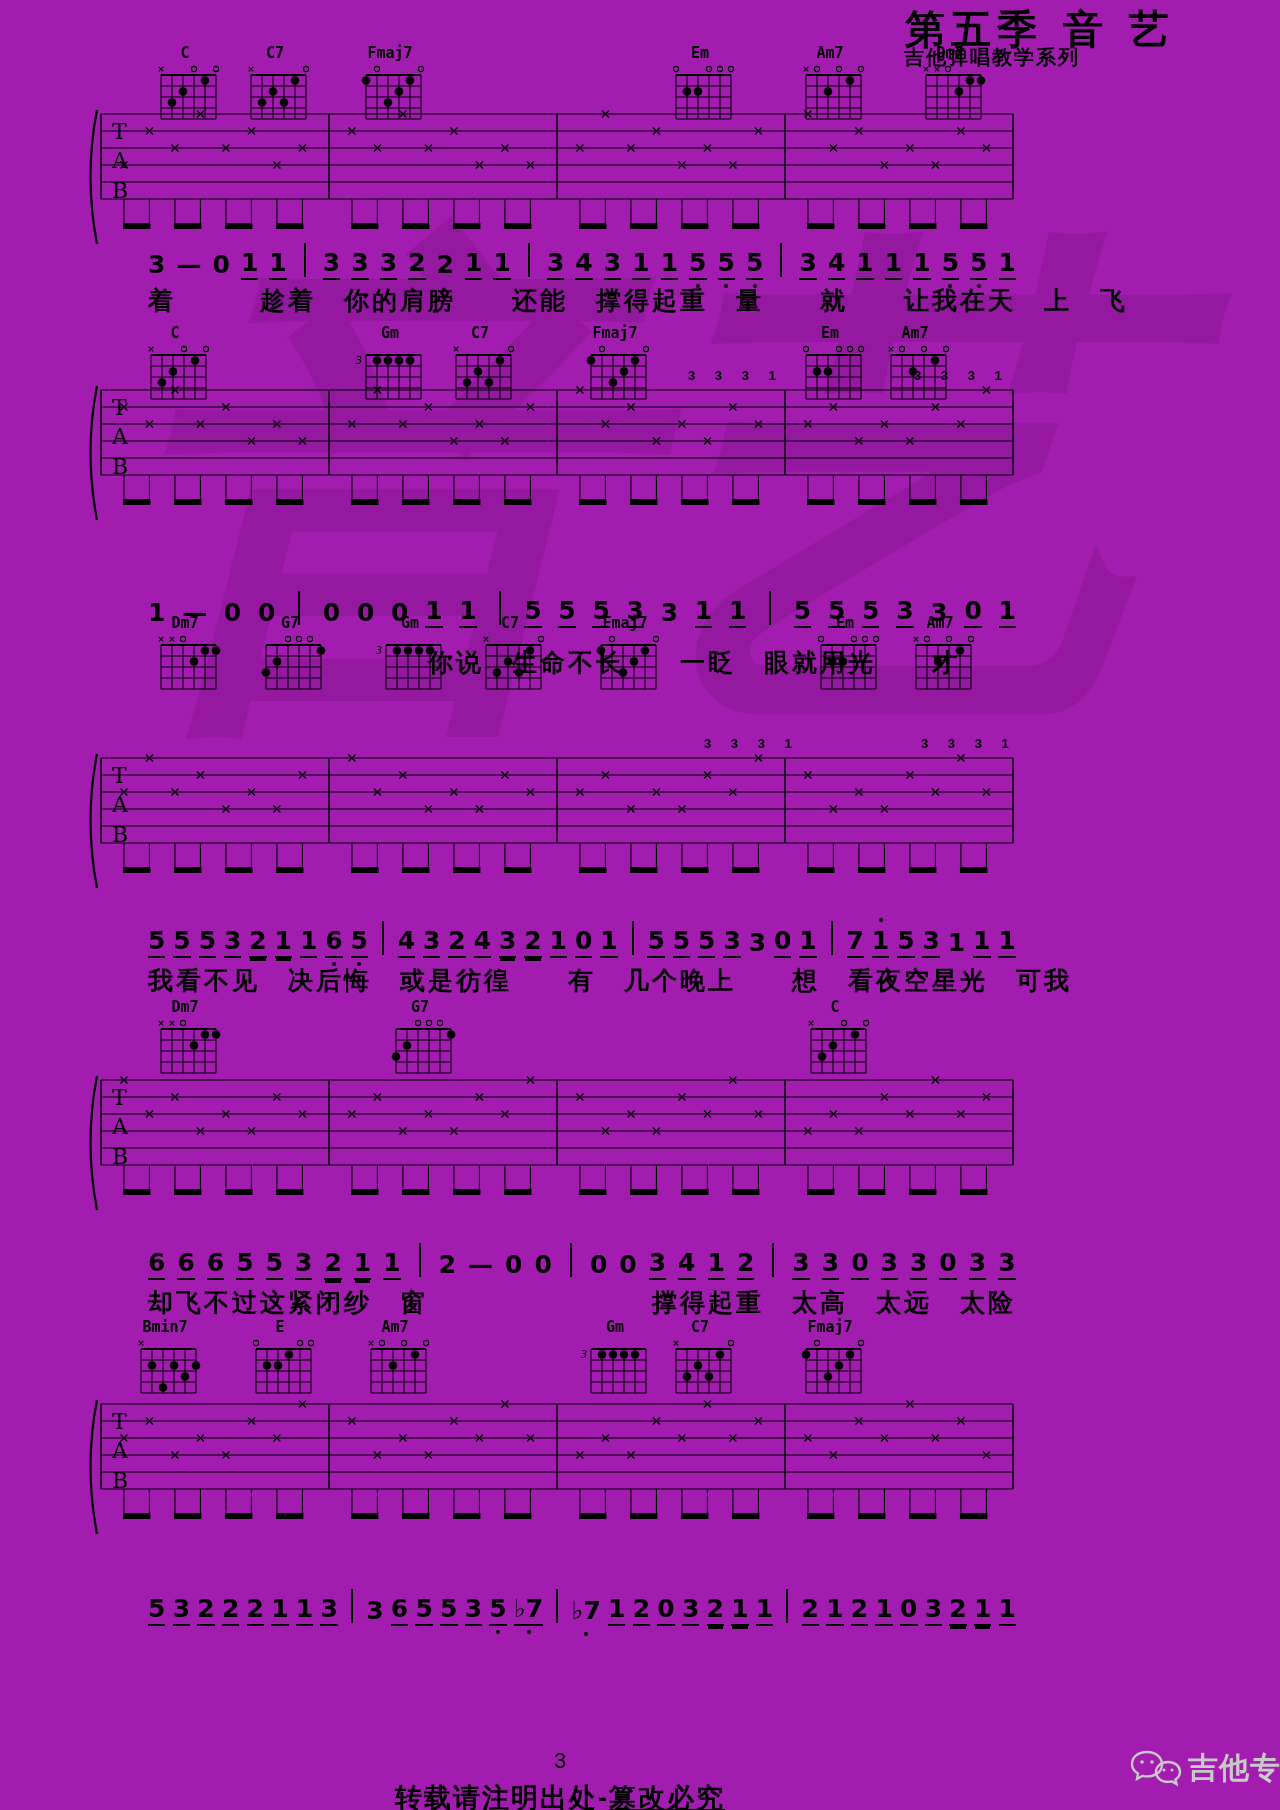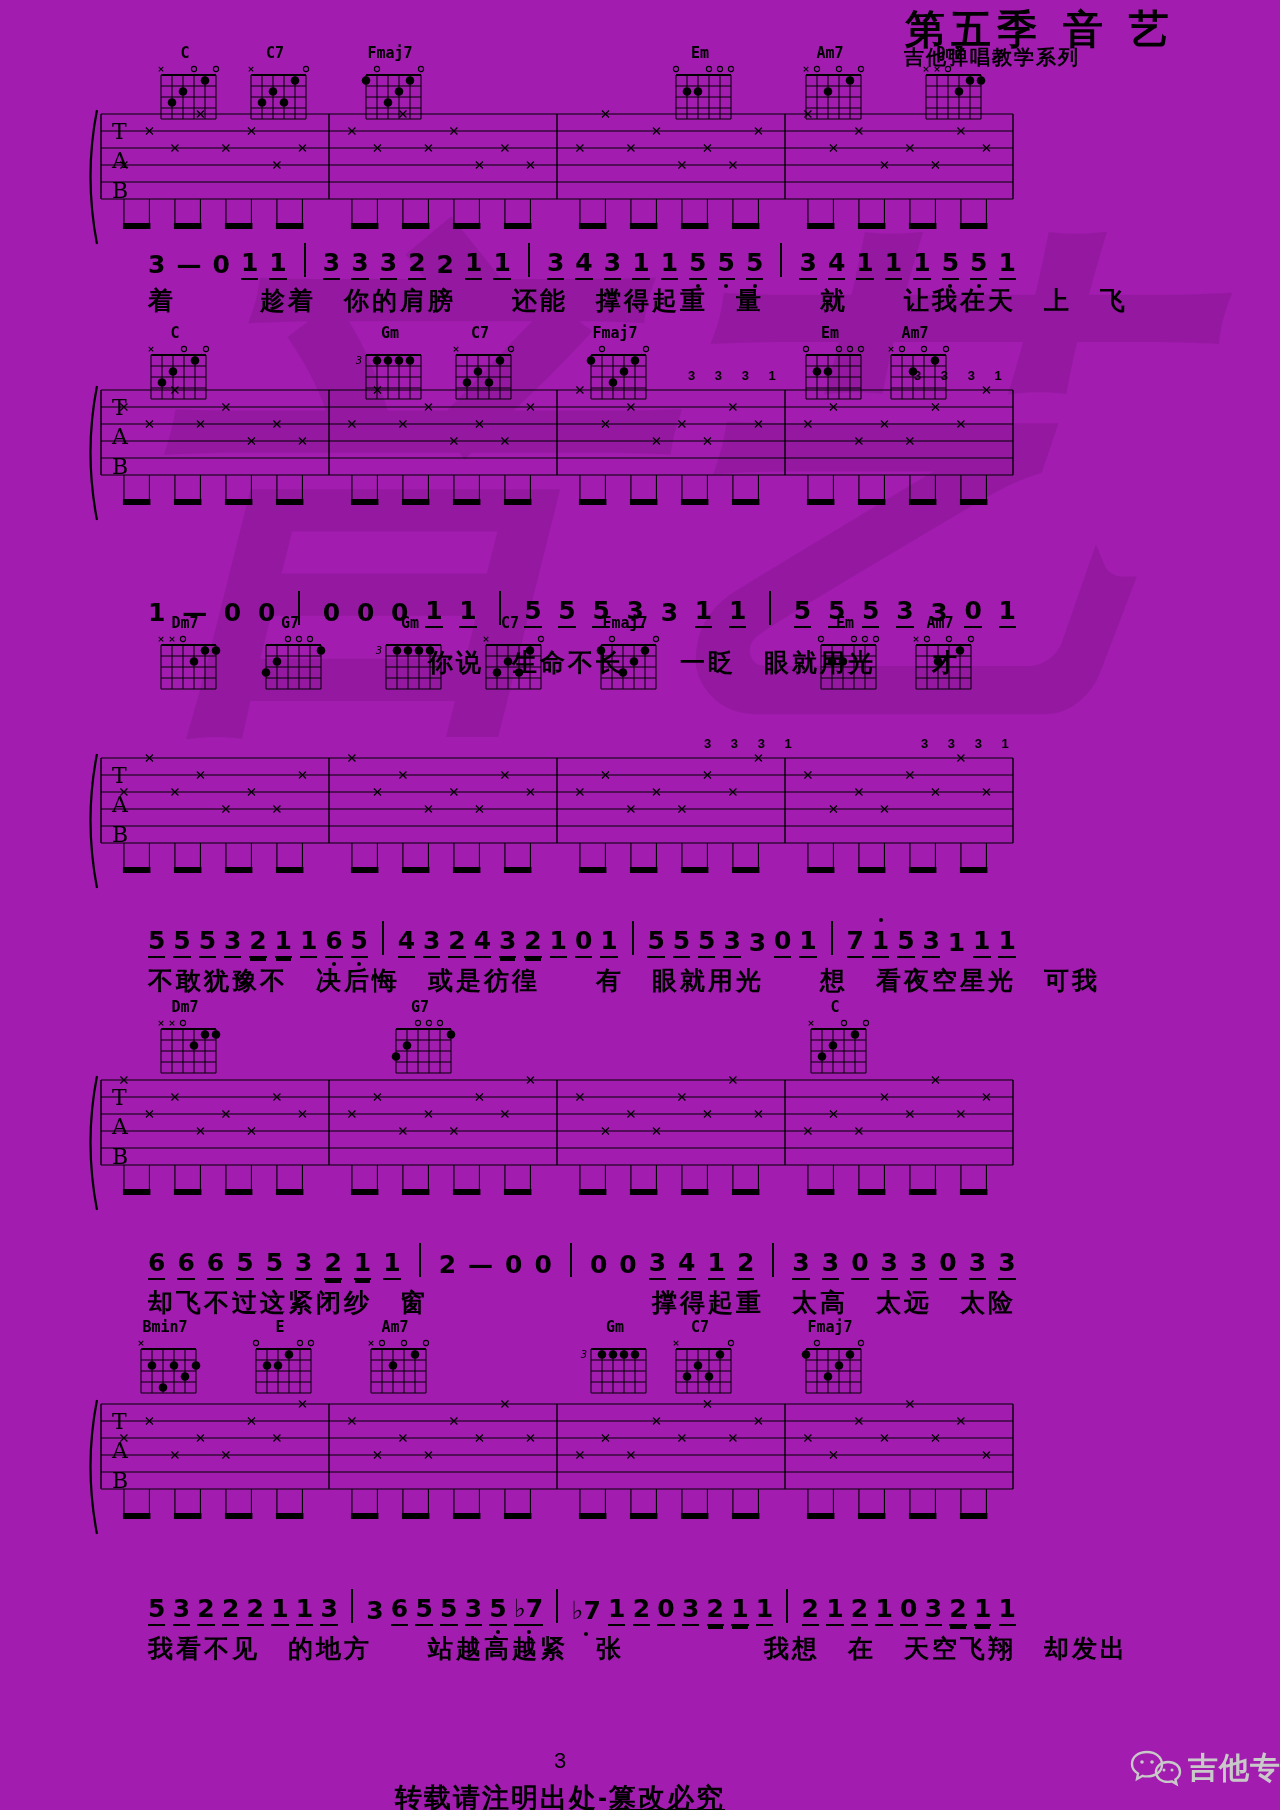--- a/index.html
+++ b/index.html
@@ -824,21 +824,21 @@
         <span class="note u1">1</span>
         <span class="bar"></span>
         <span class="note u1">7</span>
         <span class="note u1">1<span class="hd"></span></span>
         <span class="note u1">5</span>
         <span class="note u1">3</span>
         <span class="note">1</span>
         <span class="note u1">1</span>
         <span class="note u1">1</span>
       </div>
-    <div class="lyrics" style="top:348px;">不敢犹豫不　决后悔　或是彷徨　　有　眼就用光　　想　看夜空星光　可我</div>
+    <div class="lyrics" style="top:348px;">我看不见　决后悔　或是彷徨　　有　几个晚上　　想　看夜空星光　可我</div>
   </div>
 
   <div class="system" style="top:1000px;height:330px;">
     <div class="chords">
         <div class="chord" style="left: 149px;"><div class="cname">Dm7</div><svg width="72" height="66" viewBox="0 0 72 66">
             <line x1="12" y1="14" x2="12" y2="58" stroke="#000" stroke-width="1"></line>
             <line x1="23" y1="14" x2="23" y2="58" stroke="#000" stroke-width="1"></line>
             <line x1="34" y1="14" x2="34" y2="58" stroke="#000" stroke-width="1"></line>
             <line x1="45" y1="14" x2="45" y2="58" stroke="#000" stroke-width="1"></line>
             <line x1="56" y1="14" x2="56" y2="58" stroke="#000" stroke-width="1"></line>
@@ -1271,21 +1271,20 @@
         <span class="note u1">2</span>
         <span class="note u1">1</span>
         <span class="note u1">2</span>
         <span class="note u1">1</span>
         <span class="note u1">0</span>
         <span class="note u1">3</span>
         <span class="note u2">2</span>
         <span class="note u2">1</span>
         <span class="note u1">1</span>
       </div>
-    <div class="lyrics" style="top:312px;">我看不见　的地方　　站越高越紧　张　　　　　我想　在　天空飞翔　却发出</div>
   </div>
 
   <div class="footer-center">
     <div class="pageno">3</div>
     <div class="notice"><span>转载请注明出处-</span><span class="nu">篡改必究</span></div>
   </div>
 
   <div class="brand">
     <svg width="52" height="40" viewBox="0 0 52 40">
       <g fill="none" stroke="#c9c9c9" stroke-width="2.4">

